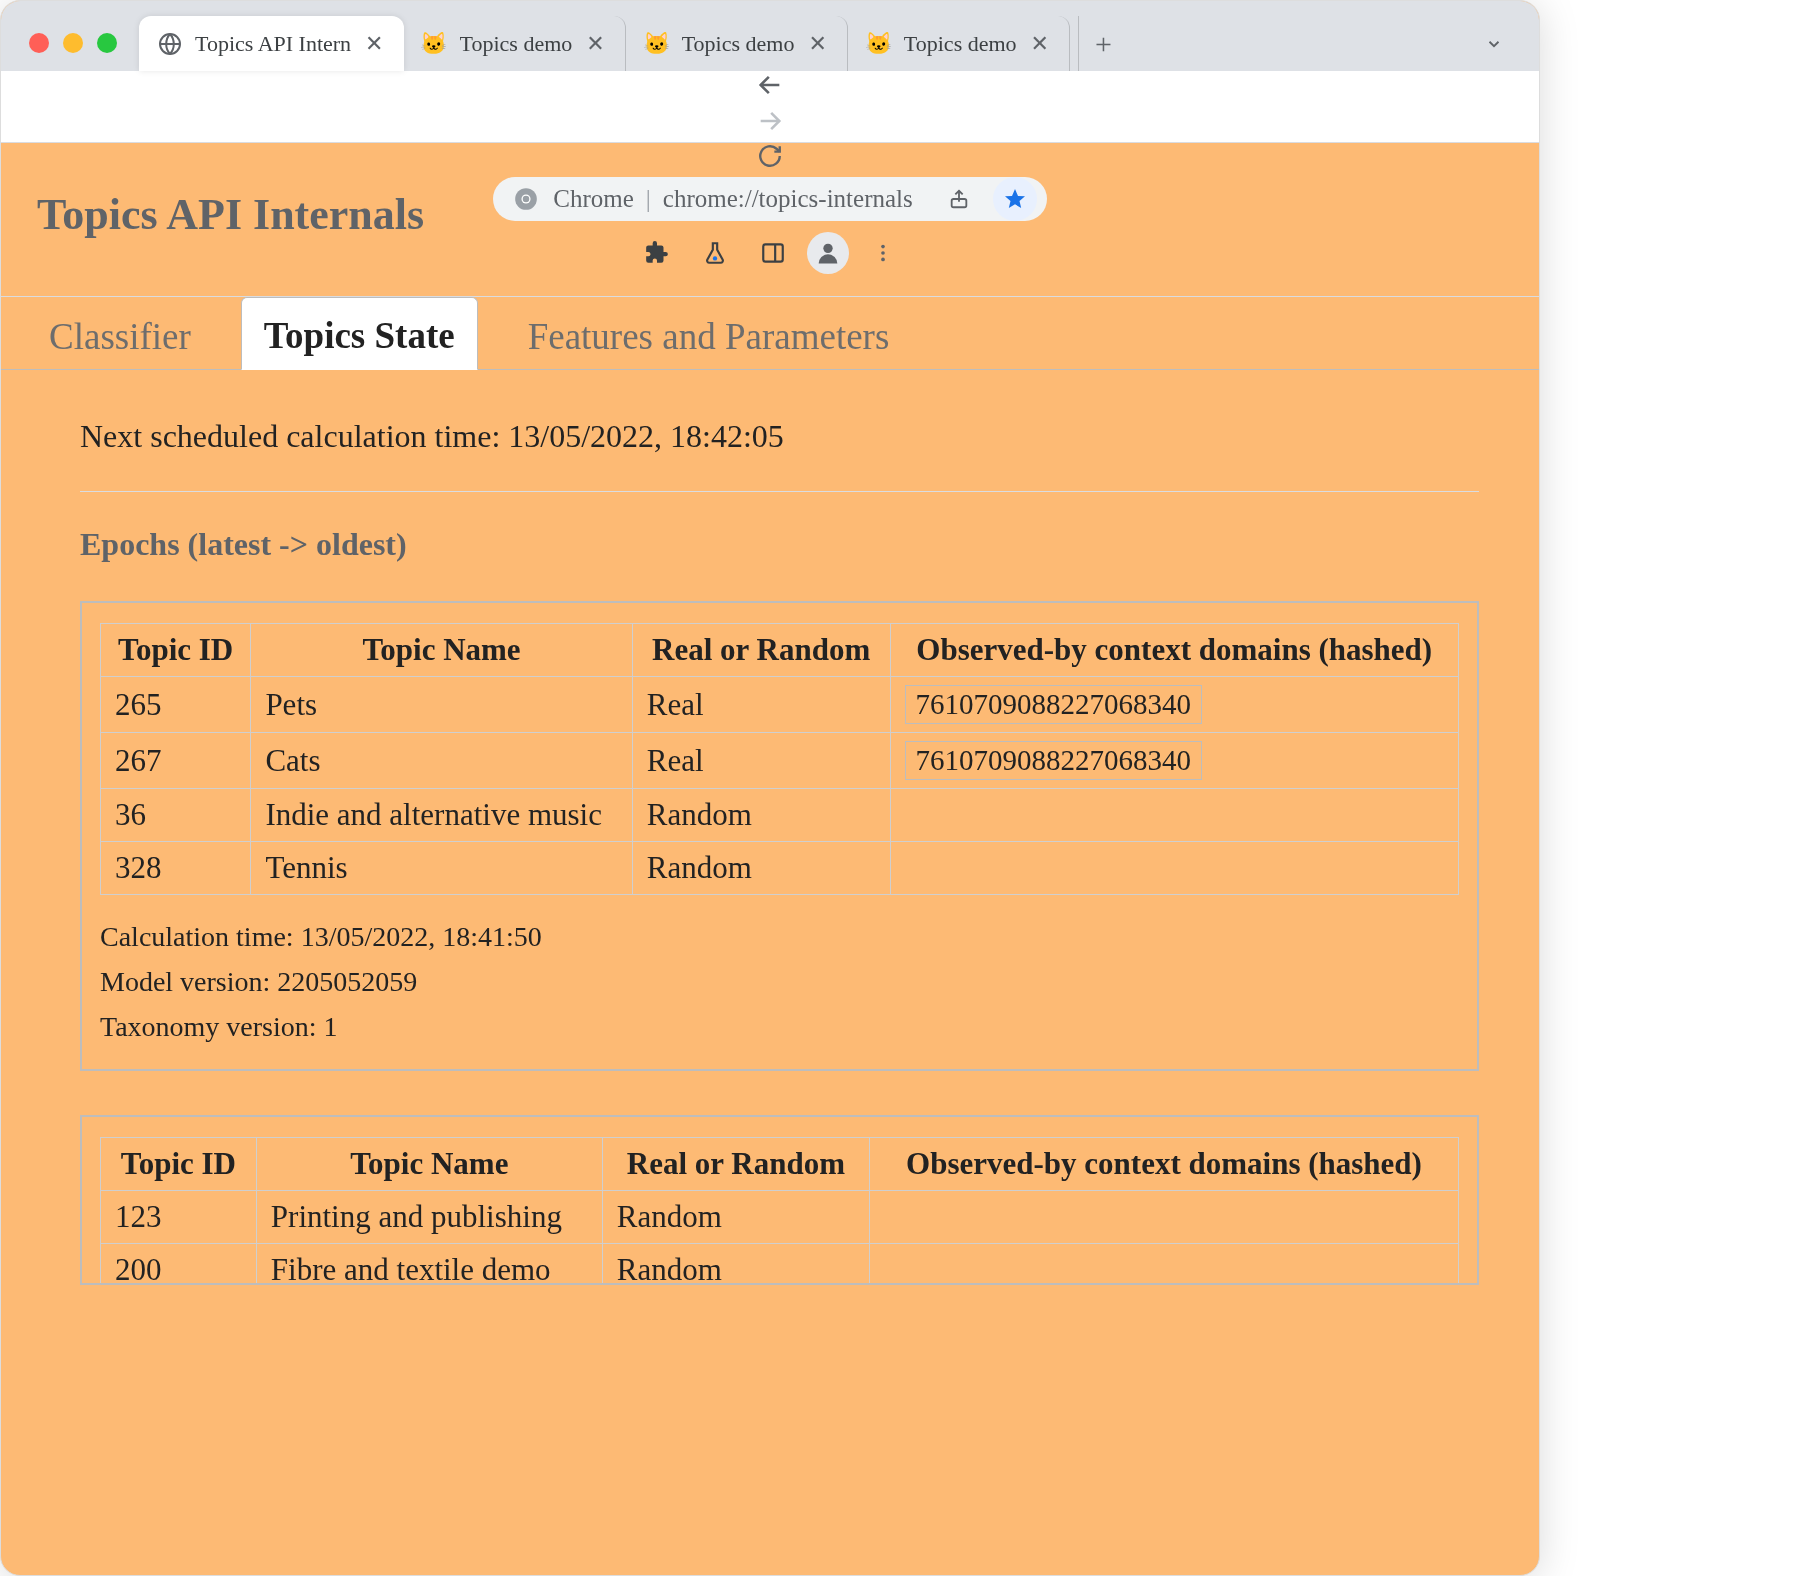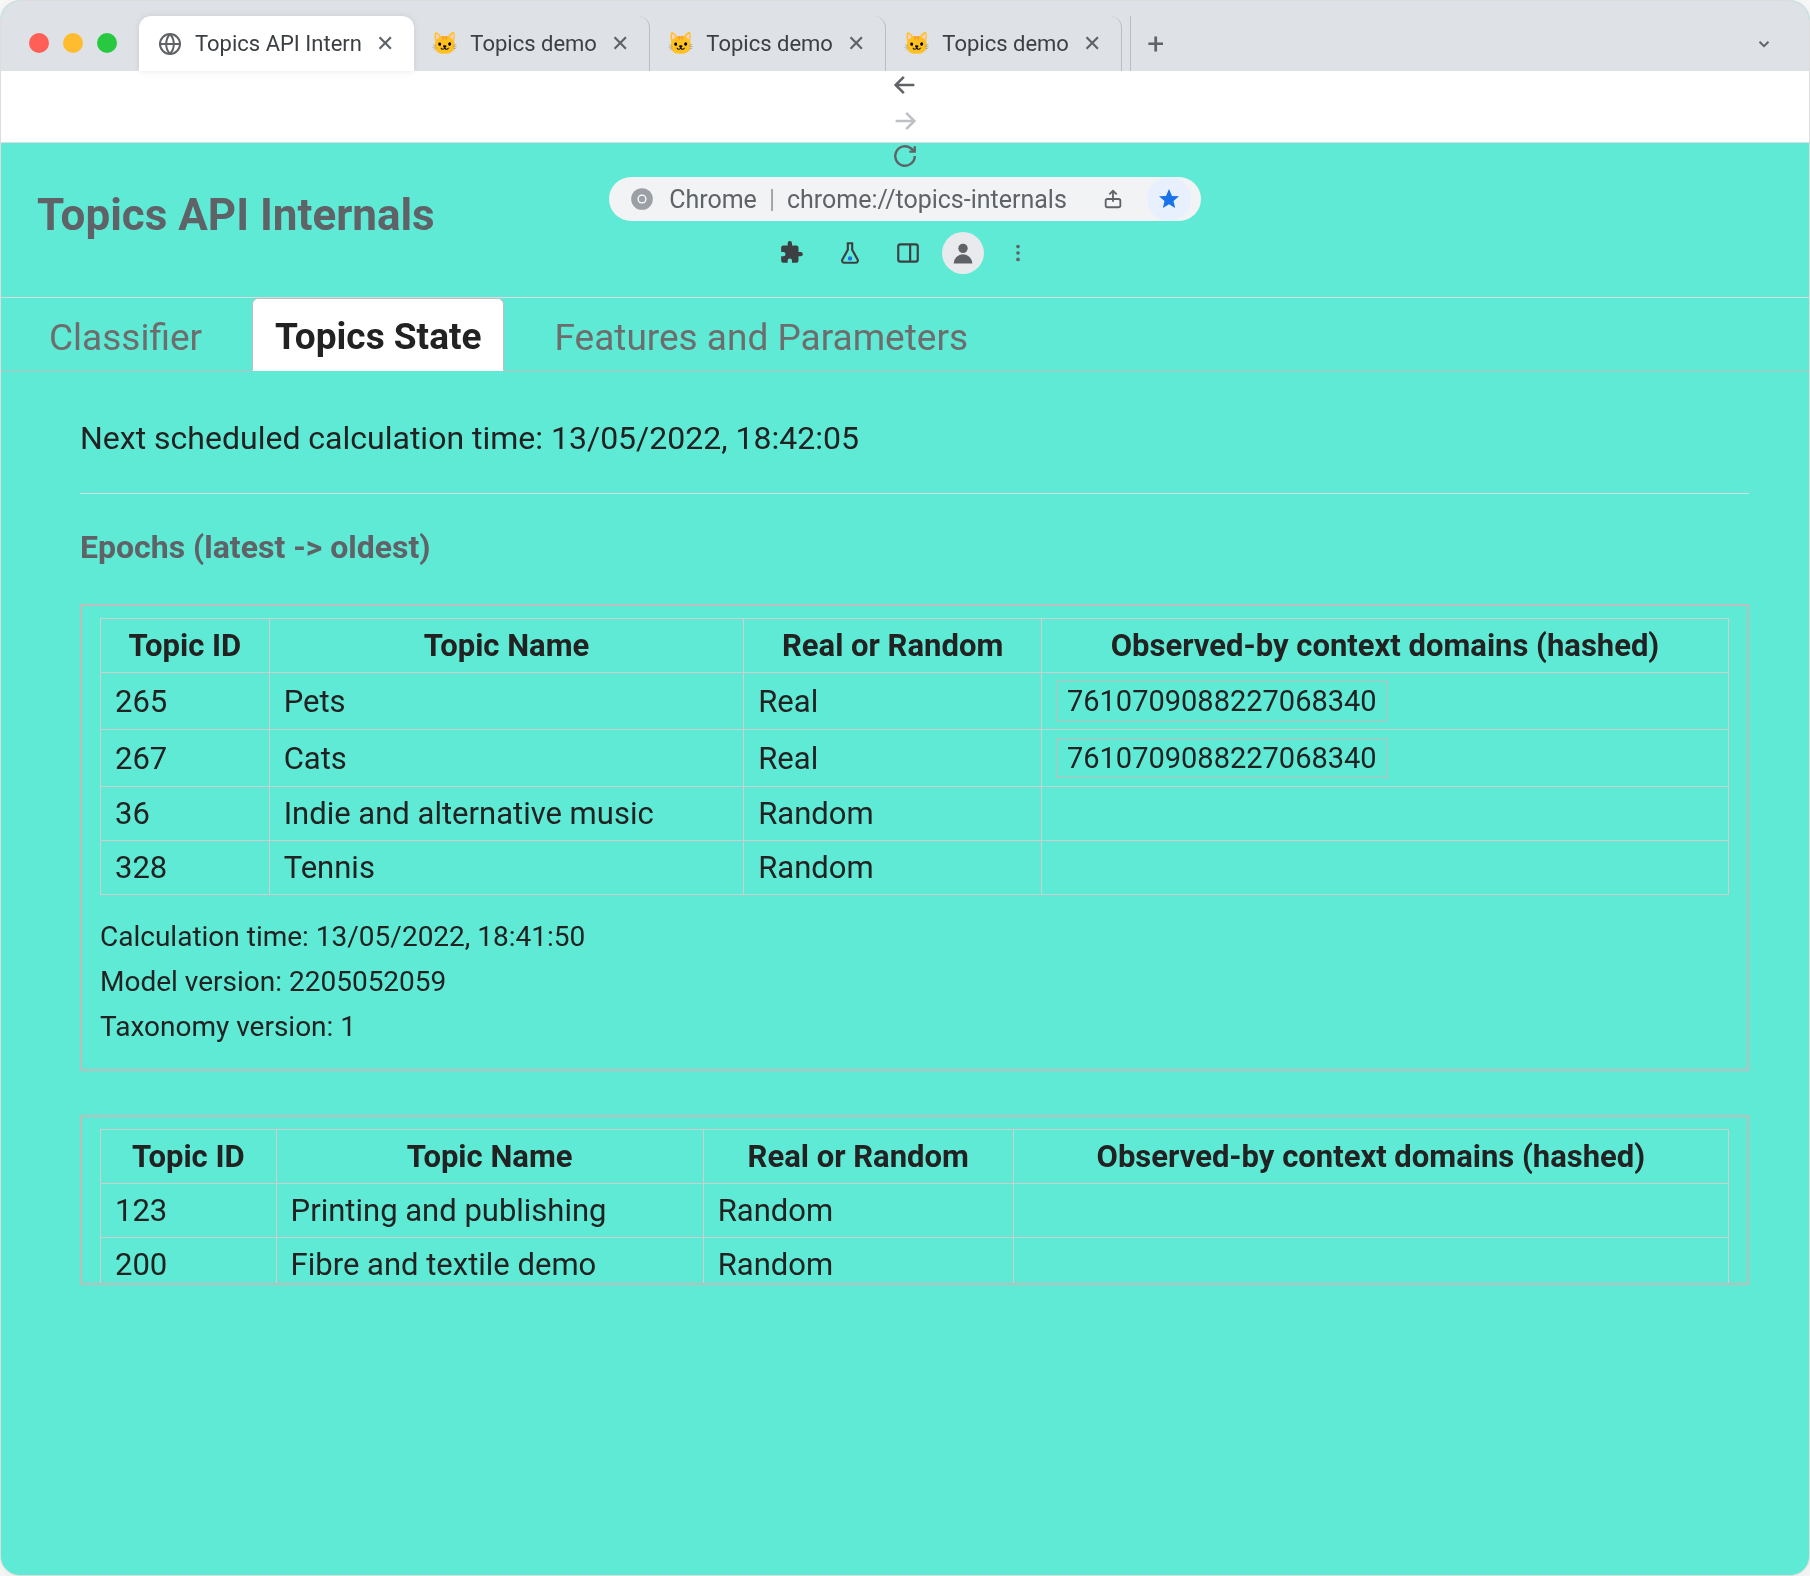--- a/index.html
+++ b/index.html
@@ -4,28 +4,29 @@
   <style>
     * { box-sizing: border-box; margin: 0; padding: 0; }
     body {
       font-family: -apple-system, BlinkMacSystemFont, "Segoe UI", Roboto, Helvetica, Arial, sans-serif;
       background: #fff;
       width: 1810px;
       height: 1576px;
       overflow: hidden;
     }
     .browser-window {
-      width: 1810px;
+      width: 1540px;
       height: 1576px;
       border-radius: 20px;
       overflow: hidden;
-      background: #5eead4;
+      background: #fdba74;
       box-shadow: 0 4px 40px rgba(0,0,0,0.15);
       border: 1px solid #ddd;
       position: relative;
+      font-family: Liberation Serif, serif;
     }
     
     .tab-strip {
       background: #dee1e6;
       height: 70px;
       display: flex;
       align-items: flex-end;
       padding: 0 10px 0 10px;
       position: relative;
     }
@@ -178,21 +179,21 @@
       border-bottom: 1px solid #fff;
       border-radius: 6px 6px 0 0;
       background: #fff;
     }
     .tab-content { padding: 30px 60px 0 60px; margin-left: 19px; }
     .sched-line { font-size: 32px; color: #222; padding: 18px 0 36px 0; }
     .hr { height: 1px; background: #dadce0; margin: 0 0 34px 0; }
     .epochs-heading { font-size: 32px; font-weight: 700; color: #5f6368; margin-bottom: 38px; }
     .epoch-box {
       border: 2px solid #bdbdbd;
-      padding: 12px 18px 20px 18px;
+      padding: 20px 18px 20px 18px;
       margin-bottom: 44px;
     }
     table.data {
       border-collapse: collapse;
       width: 100%;
       font-size: 31px;
       margin-bottom: 20px;
     }
     table.data th, table.data td {
       border: 1px solid #cfcfcf;

